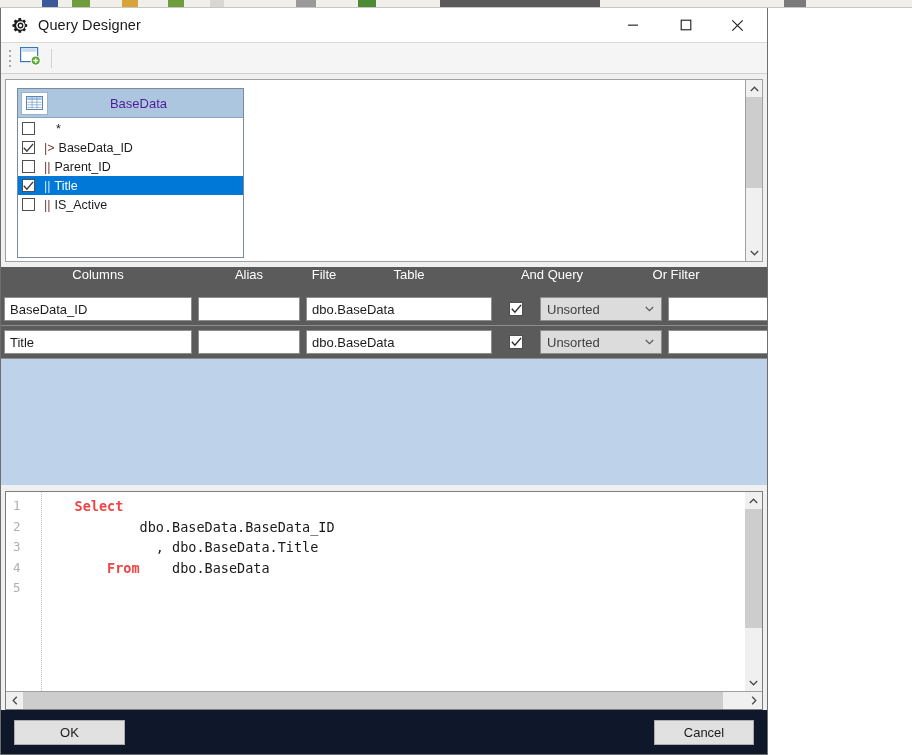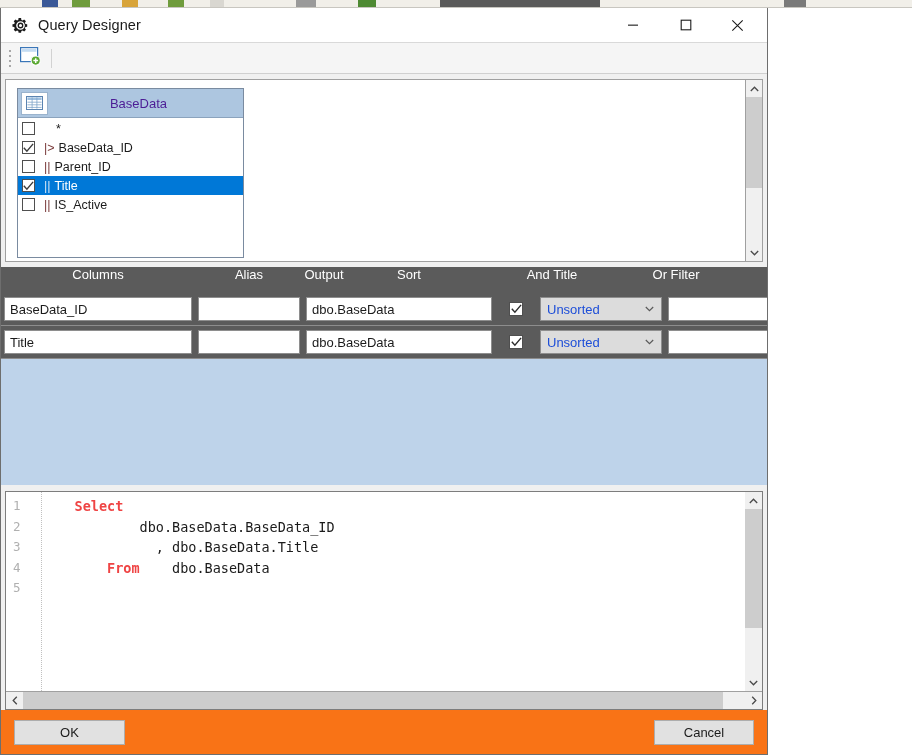--- a/index.html
+++ b/index.html
@@ -195,21 +195,21 @@
   }
   .gcell-check .box {
     width: 14px; height: 14px;
     background: #ffffff; border: 1px solid #4f4f4f;
     display: flex; align-items: center; justify-content: center;
   }
   .gcell-select {
     height: 24px; width: 100%;
     background: #dcdcdc;
     border: 1px solid #8e8e8e;
-    font-size: 13px; color: #1d4ed8;
+    font-size: 13px; color: #404040;
     display: flex; align-items: center;
     padding-left: 6px; padding-right: 4px;
     white-space: nowrap; overflow: hidden;
   }
   .gcell-select .lbl { flex: 1; }
   .gcell-select .chev { width: 16px; display: flex; align-items: center; justify-content: center; }
 
   
   #sql-pane {
     flex: 1;
@@ -258,21 +258,21 @@
   }
   #sql-hscroll .sb-track { flex: 1; position: relative; background: #f0f0f0; }
   #sql-hscroll .sb-thumb {
     position: absolute; top: 0; bottom: 0;
     background: #cdcdcd;
   }
 
   
   #footer {
     height: 44px; min-height: 44px;
-    background: #f97316;
+    background: #0f172a;
     display: flex; align-items: center;
     position: relative;
   }
   .dlgbtn {
     height: 25px;
     background: #e1e1e1;
     border: 1px solid #adadad;
     font-size: 13px; color: #1b1b1b;
     display: flex; align-items: center; justify-content: center;
     cursor: default;
@@ -410,23 +410,23 @@
         <svg width="9" height="6" viewBox="0 0 9 6">
           <path d="M0.8 1 L4.5 4.8 L8.2 1" stroke="#4a4a4a" stroke-width="1.3" fill="none"></path>
         </svg>
       </div>
     </div>
   </div>
 
   <div id="grid-header">
       <div class="gh-cell" style="width: 194px; min-width: 194px;">Columns</div>
       <div class="gh-cell" style="width: 108px; min-width: 108px;">Alias</div>
-      <div class="gh-cell" style="width: 42px; min-width: 42px;">Output</div>
-      <div class="gh-cell" style="width: 128px; min-width: 128px;">Sort</div>
-      <div class="gh-cell" style="width: 158px; min-width: 158px;">And Title</div>
+      <div class="gh-cell" style="width: 42px; min-width: 42px;">Filte</div>
+      <div class="gh-cell" style="width: 128px; min-width: 128px;">Table</div>
+      <div class="gh-cell" style="width: 158px; min-width: 158px;">And Query</div>
       <div class="gh-cell" style="width: 90px; min-width: 90px;">Or Filter</div>
     </div>
 
   <div id="grid-body">
       <div class="grid-row">
         <div class="gc" style="width: 194px; min-width: 194px; padding: 0px 3px;">
           <div class="gcell-input">BaseData_ID</div>
         </div>
         <div class="gc" style="width: 108px; min-width: 108px; padding: 0px 3px;">
           <div class="gcell-input"></div>

